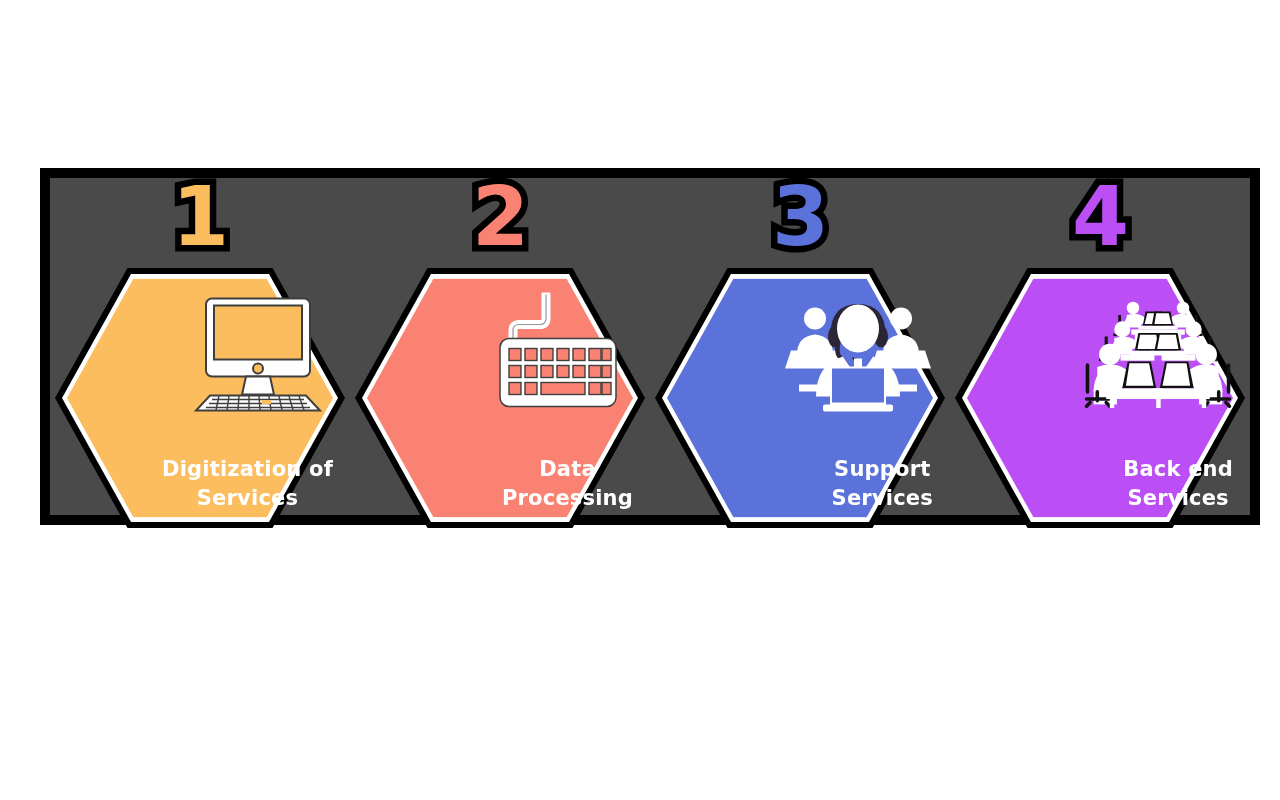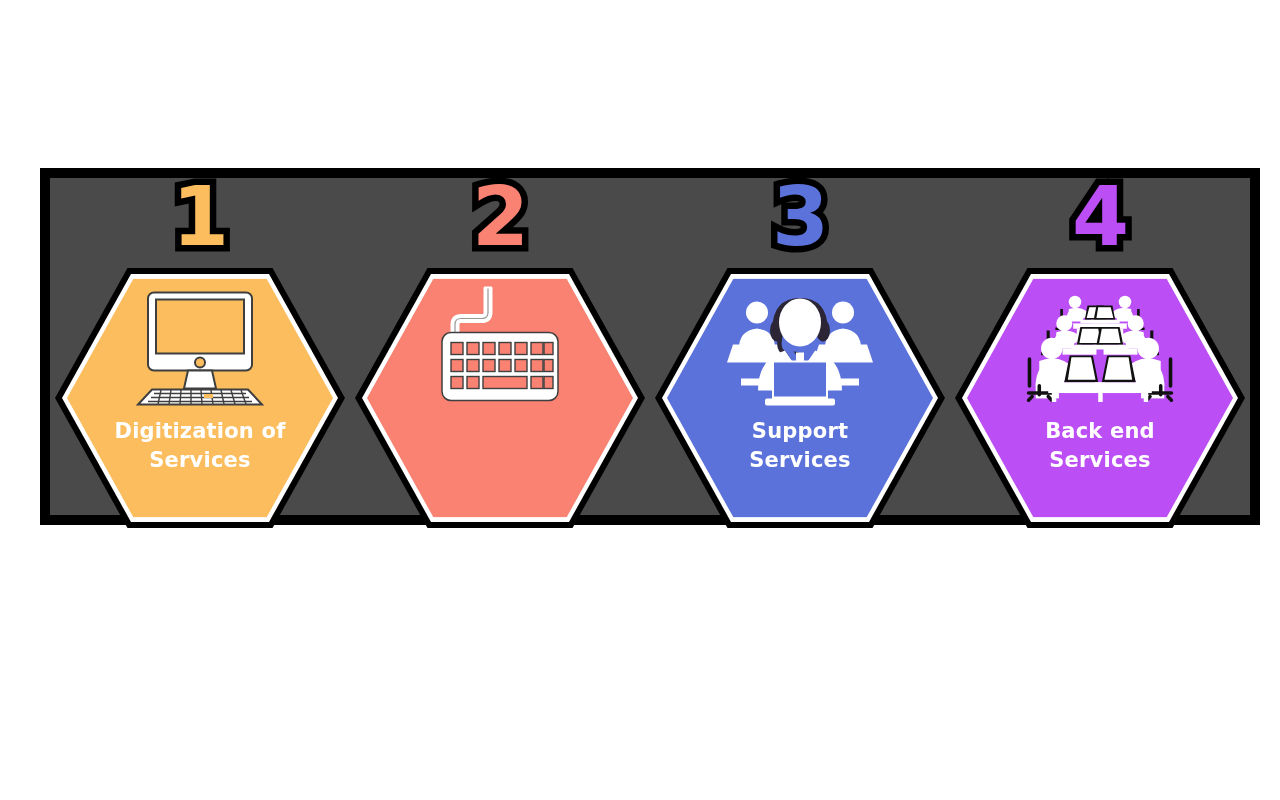--- a/index.html
+++ b/index.html
@@ -74,24 +74,25 @@
   .hex-mid   { width: 276px; height: 248px; background: #ffffff; }
   .hex-fill  { width: 266px; height: 239px; }
 
   .hex-content {
     position: absolute;
     left: 50%; top: 50%;
     transform: translate(-50%, -50%);
     width: 266px; height: 239px;
     display: flex;
     flex-direction: column;
-    align-items: center;
+    align-items: flex-end;
     justify-content: flex-start;
-    padding-top: 8px;
+    padding-top: 14px;
     z-index: 4;
+    gap: 32px;
   }
   .hex-icon {
     width: 150px; height: 122px;
     display: flex; align-items: center; justify-content: center;
   }
   .hex-icon svg { display: block; }
   .hex-label {
     margin-top: 8px;
     color: #ffffff;
     font-size: 21px;
@@ -186,20 +187,22 @@
                     <rect x="114" y="73" width="9" height="12"></rect>
 
                     <rect x="21" y="90" width="12" height="12"></rect>
                     <rect x="37" y="90" width="12" height="12"></rect>
                     <rect x="53" y="90" width="44" height="12"></rect>
                     <rect x="101" y="90" width="12" height="12"></rect>
                     <rect x="114" y="90" width="9" height="12"></rect>
                   </g>
                 </svg>
               </div>
+              <div class="hex-label">Data
+Processing</div>
             </div>
           </div>
         </div>
 
         <div class="step">
           <div class="step-number" style="color: rgb(91, 114, 219);">3</div>
           <div class="hex-wrap">
             <div class="hex-outer"></div>
             <div class="hex-mid"></div>
             <div class="hex-fill" style="background: rgb(91, 114, 219);"></div>

